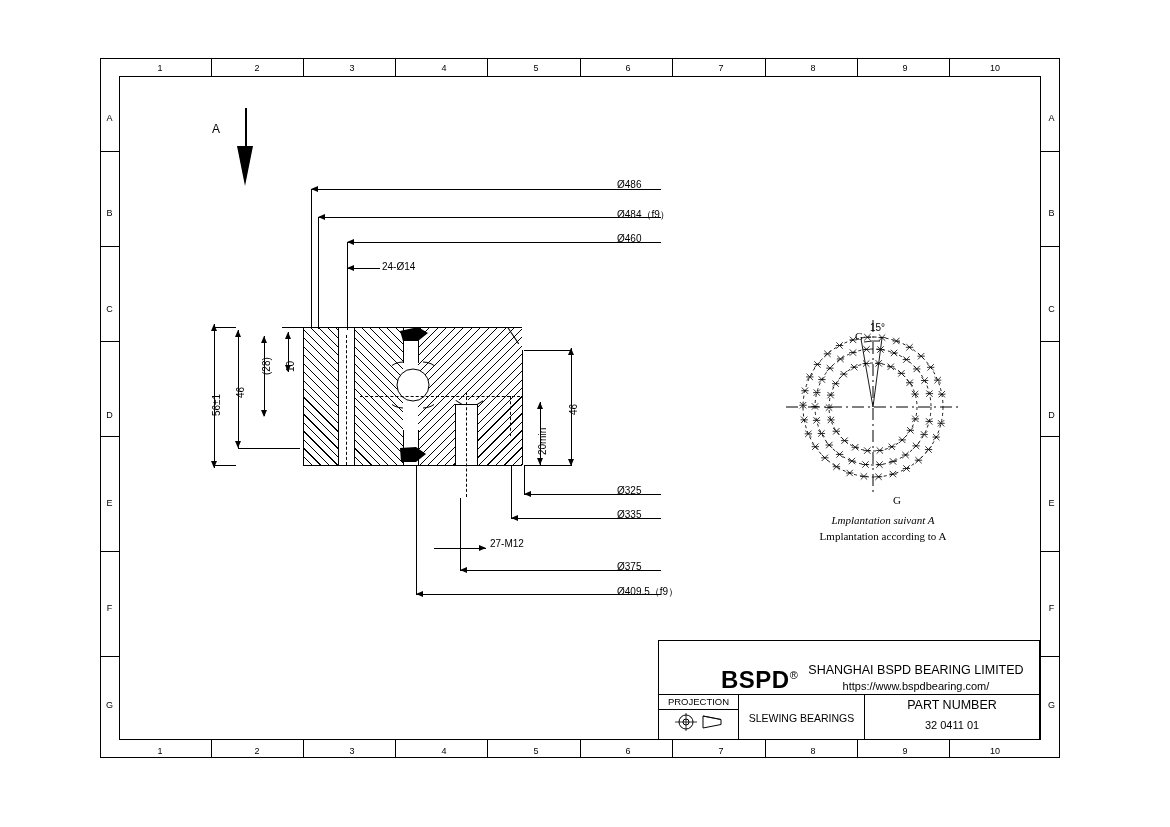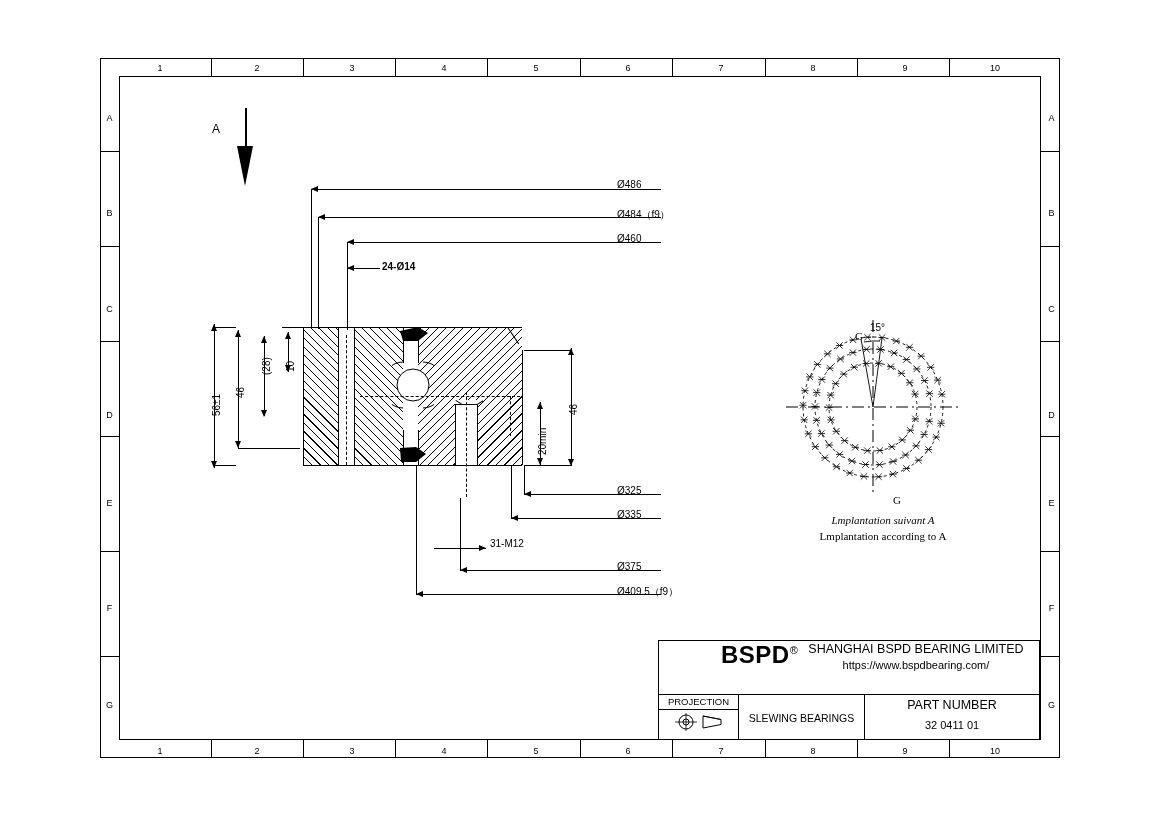--- a/index.html
+++ b/index.html
@@ -103,21 +103,21 @@
     height: 100px;
     border: 1.2px solid #000;
     box-sizing: border-box;
   }
   .tb-top {
     position: absolute;
     left: 0; top: 0; right: 0; height: 54px;
     border-bottom: 1.2px solid #000;
     box-sizing: border-box;
     display: flex;
-    align-items: flex-start;
+    align-items: flex-end;
   }
   .brand {
     font-size: 24px;
     font-weight: bold;
     letter-spacing: 0.5px;
     padding-left: 62px;
     position: relative;
     font-family: "Liberation Sans", sans-serif;
   }
   .brand sup { font-size: 11px; vertical-align: super; font-weight: normal; }
@@ -333,21 +333,21 @@
   <div class="ln vline" style="left:318px;top:217px;height:112px;"></div>
   <div class="dimtext" style="left:617px;top:208px;">Ø484（f9）</div>
 
   <div class="ln hline" style="left:347px;top:242px;width:314px;"></div>
   <div class="arrowL" style="left:347px;top:239px;"></div>
   <div class="ln vline" style="left:347px;top:242px;height:88px;"></div>
   <div class="dimtext" style="left:617px;top:233px;text-align:right;">Ø460</div>
 
   <div class="ln hline" style="left:347px;top:268px;width:33px;"></div>
   <div class="arrowL" style="left:347px;top:265px;"></div>
-  <div class="dimtext" style="left:382px;top:261px;font-weight:bold;">24-Ø14</div>
+  <div class="dimtext" style="left:382px;top:261px;">24-Ø14</div>
 
   <div class="ln vline" style="left:214px;top:324px;height:144px;"></div>
   <div class="arrowU" style="left:211px;top:324px;"></div>
   <div class="arrowD" style="left:211px;top:461px;"></div>
   <div class="ln hline" style="left:214px;top:327px;width:22px;"></div>
   <div class="ln hline" style="left:214px;top:465px;width:22px;"></div>
   <div class="dimtext-v" style="left:211px;top:416px;">56±1</div>
 
   <div class="ln vline" style="left:238px;top:330px;height:118px;"></div>
   <div class="arrowU" style="left:235px;top:330px;"></div>
@@ -383,21 +383,21 @@
   <div class="ln vline" style="left:524px;top:466px;height:28px;"></div>
   <div class="dimtext" style="left:617px;top:485px;">Ø325</div>
 
   <div class="ln hline" style="left:511px;top:518px;width:150px;"></div>
   <div class="arrowL" style="left:511px;top:515px;"></div>
   <div class="ln vline" style="left:511px;top:466px;height:52px;"></div>
   <div class="dimtext" style="left:617px;top:509px;">Ø335</div>
 
   <div class="ln hline" style="left:434px;top:548px;width:52px;"></div>
   <div class="arrowR" style="left:479px;top:545px;"></div>
-  <div class="dimtext" style="left:490px;top:538px;">31-M12</div>
+  <div class="dimtext" style="left:490px;top:538px;">27-M12</div>
 
   <div class="ln hline" style="left:460px;top:570px;width:201px;"></div>
   <div class="arrowL" style="left:460px;top:567px;"></div>
   <div class="ln vline" style="left:460px;top:498px;height:72px;"></div>
   <div class="dimtext" style="left:617px;top:561px;">Ø375</div>
 
   <div class="ln hline" style="left:416px;top:594px;width:245px;"></div>
   <div class="arrowL" style="left:416px;top:591px;"></div>
   <div class="ln vline" style="left:416px;top:466px;height:128px;"></div>
   <div class="dimtext" style="left:617px;top:585px;">Ø409.5（f9）</div>

